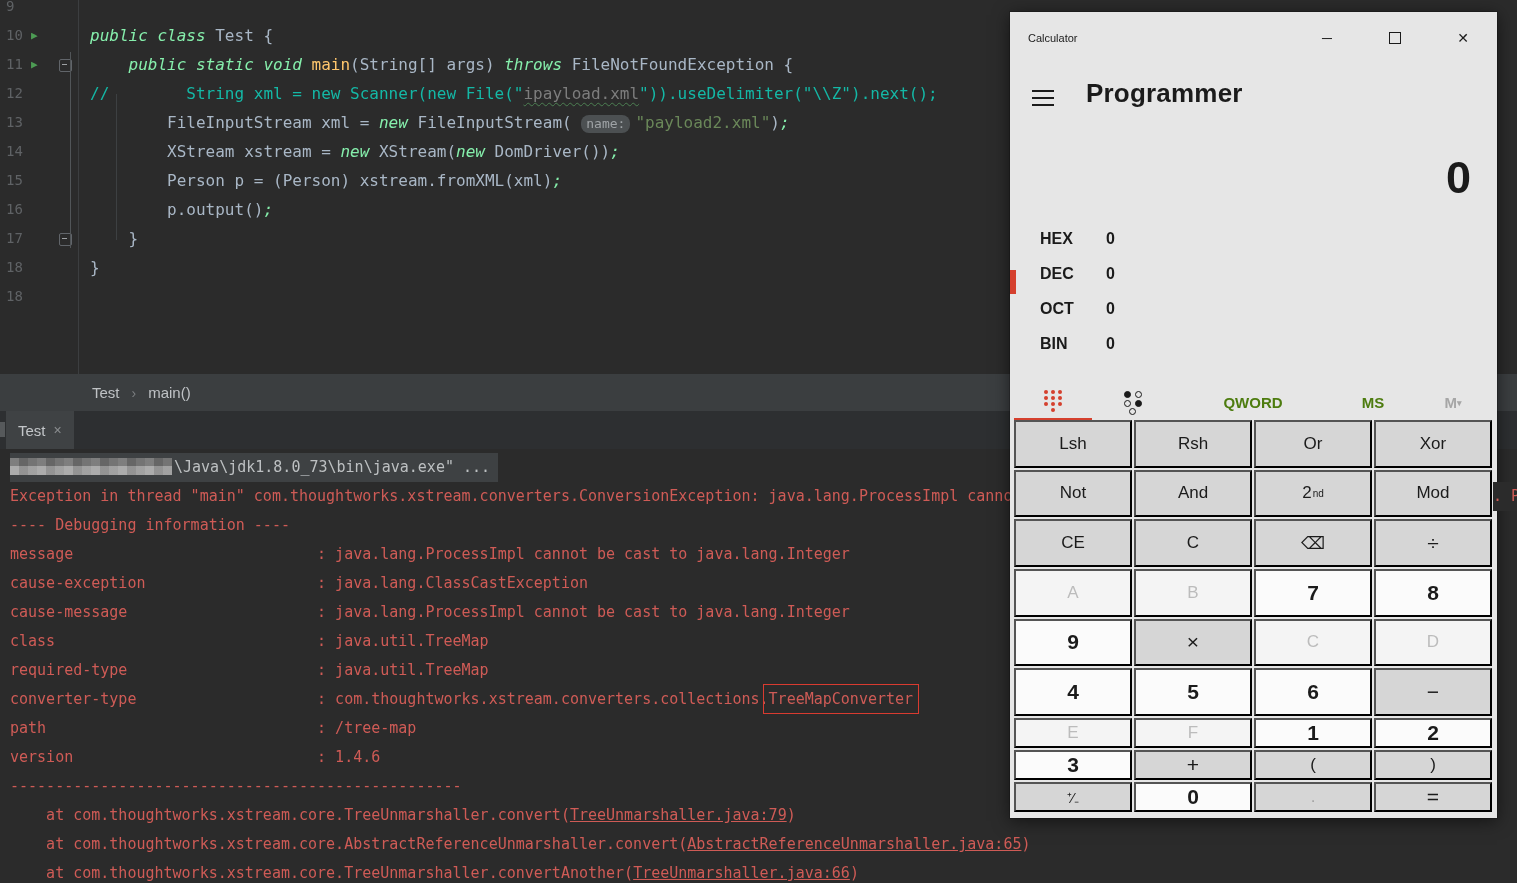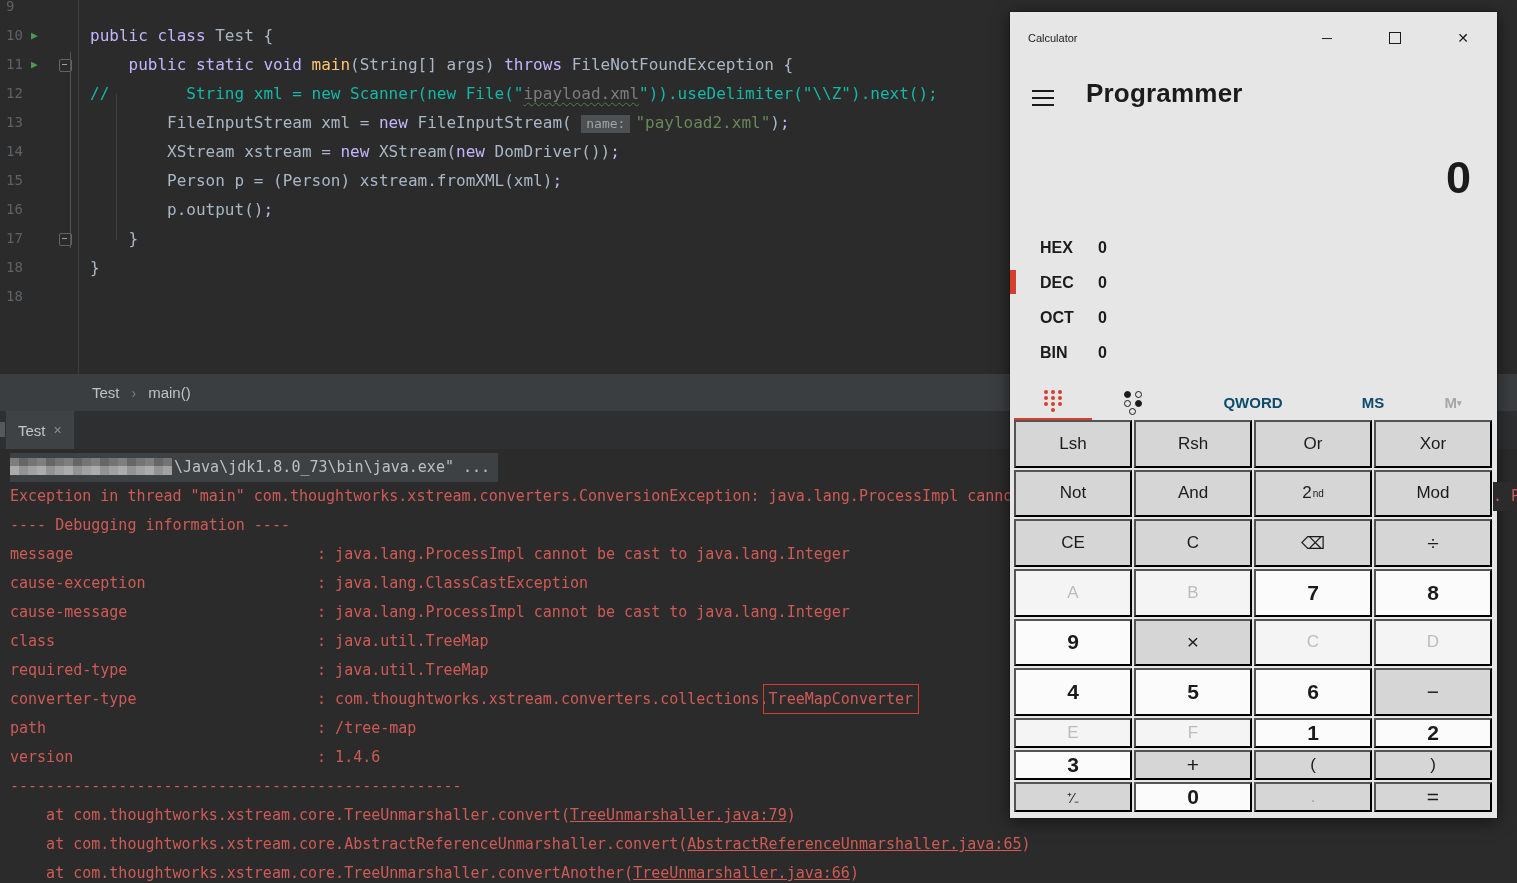--- a/index.html
+++ b/index.html
@@ -10,24 +10,24 @@
   .gutter{position:absolute;left:0;top:-8px;width:78px;}
   .gutter-sep{position:absolute;left:78px;top:0;height:374px;width:1px;background:#3c3e40;}
   .gl{position:relative;height:29px;line-height:29px;padding-left:6px;
       font-family:"DejaVu Sans Mono",monospace;font-size:14px;color:#5f6265;}
   .run{position:absolute;left:31px;top:0;color:#4d9c54;font-size:11px;line-height:29px;}
   .fold-box{position:absolute;left:59px;top:9px;width:11px;height:11px;border:1px solid #61656a;border-radius:2px;}
   .fold-box::after{content:"";position:absolute;left:2px;top:4px;width:5px;height:1px;background:#9da0a3;}
   .code{position:absolute;left:79px;top:-8px;right:0;padding-left:11px;}
   .cl{height:29px;line-height:29px;white-space:pre;
       font-family:"DejaVu Sans Mono",monospace;font-size:16px;color:#a9b7c6;}
-  .kw{color:#c4b5fd;} .pl{color:#a9b7c6;} .mth{color:#ffc66d;} .str{color:#6a8759;}
+  .kw{color:#86efac;font-style:italic;} .pl{color:#a9b7c6;} .mth{color:#ffc66d;} .str{color:#6a8759;}
   .cmt{color:#14b8a6;}
   .sq{color:#7d7d7d;text-decoration:underline wavy #4c8052 1px;text-underline-offset:3px;}
-  .hint{background:#4c5052;color:#9fa3a6;border-radius:0;padding:1px 5px 2px 5px;
+  .hint{background:#4c5052;color:#9fa3a6;border-radius:8px;padding:1px 5px 2px 5px;
         font-size:13px;margin-right:5px;}
   .indent-guide{position:absolute;left:116px;top:94px;height:146px;width:1px;background:#3d4042;}
   .fold-line{position:absolute;left:70px;top:52px;height:196px;width:1px;background:#515558;}
   
   .crumbs{position:absolute;left:0;top:374px;right:0;height:37px;background:#3b3e40;
           display:flex;align-items:center;padding-left:92px;gap:12px;font-size:15px;color:#bfc2c5;}
   .crumb-sep{color:#7b7e80;font-size:14px;}
   
   .tabstrip{position:absolute;left:0;top:411px;right:0;height:38px;background:#2d2f31;}
   .tab{position:absolute;left:6px;top:0;height:38px;background:#3f4244;display:flex;
@@ -59,27 +59,27 @@
           font-size:14px;color:#1b1b1b;}
   .maxglyph{width:10px;height:10px;border:1px solid #1b1b1b;display:inline-block;}
   .cal-menurow{position:absolute;left:0;top:66px;right:8px;height:46px;}
   .hamburger{position:absolute;left:22px;top:12px;width:22px;height:16px;}
   .hamburger i{position:absolute;left:0;width:22px;height:2px;background:#1b1b1b;}
   .hamburger i:nth-child(1){top:0;} .hamburger i:nth-child(2){top:7px;} .hamburger i:nth-child(3){top:14px;}
   .cal-mode{position:absolute;left:76px;top:0;font-size:26px;font-weight:600;letter-spacing:.2px;}
   .cal-display{position:absolute;left:0;top:134px;right:26px;height:64px;text-align:right;
                font-size:45px;font-weight:600;line-height:64px;}
   .radix{position:absolute;left:0;top:218px;width:300px;}
-  .radix-row{position:relative;height:35px;display:flex;align-items:center;padding-left:30px;
-             font-size:16px;font-weight:700;}
+  .radix-row{position:relative;height:35px;display:flex;align-items:flex-start;padding-left:30px;
+             font-size:16px;font-weight:700;gap:8px;}
   .radix-row .rlabel{width:58px;}
   .radix-row.active::before{content:"";position:absolute;left:0;top:5px;width:6px;height:24px;background:#d5402e;}
   .cal-toolbar{position:absolute;left:4px;right:5px;top:372px;height:37px;display:grid;
                grid-template-columns:repeat(6,1fr);gap:2px;}
-  .tbcell{display:flex;align-items:center;justify-content:center;font-size:15px;font-weight:700;color:#0c4a6e;}
+  .tbcell{display:flex;align-items:center;justify-content:center;font-size:15px;font-weight:700;color:#4d7c0f;}
   .tbcell.span2{grid-column:span 2;}
   .tbcell.active{border-bottom:3px solid #d5402e;}
   .tbcell.disabled{color:#a6a6a6;}
   .kpad-icon{display:grid;grid-template-columns:repeat(3,5px);gap:2px;}
   .kpad-icon i{width:4px;height:4px;border-radius:50%;background:#d5402e;}
   .kpad-icon i.hid{visibility:hidden;}
   .bit-icon{position:relative;width:22px;height:24px;}
   .bit-icon i{position:absolute;width:7px;height:7px;border-radius:50%;border:1.6px solid #1b1b1b;box-sizing:border-box;}
   .bit-icon i.f{background:#1b1b1b;}
   .keys{position:absolute;left:4px;right:5px;top:408px;bottom:6px;display:grid;

